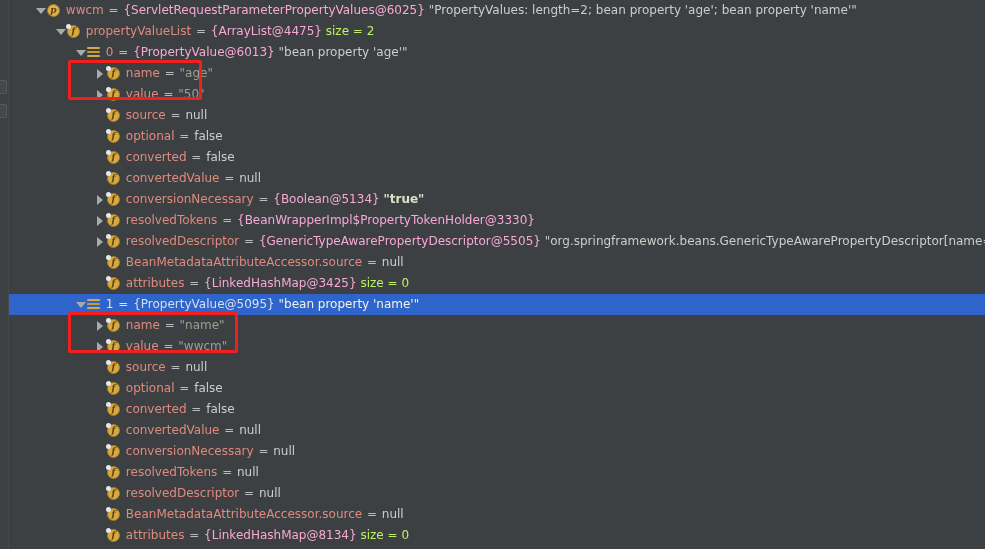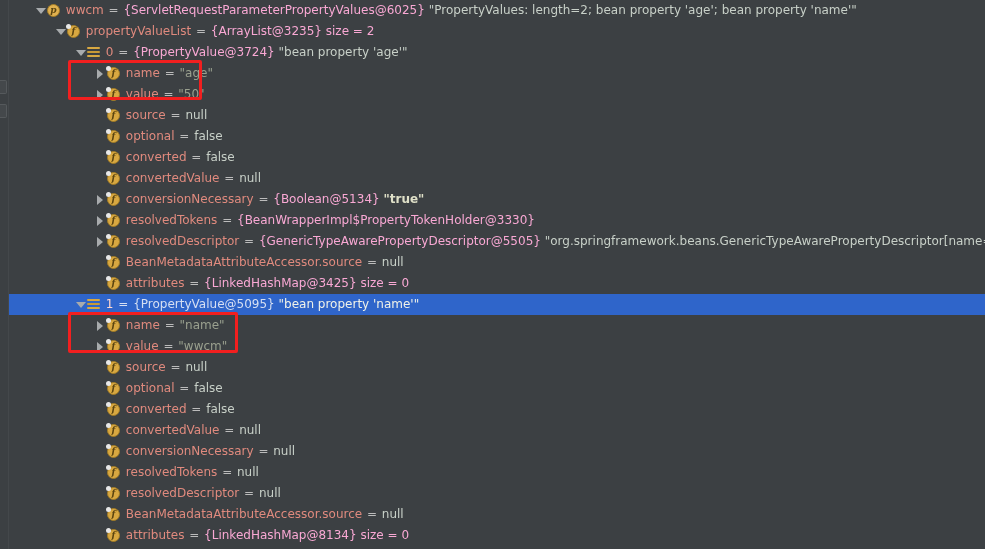--- a/index.html
+++ b/index.html
@@ -141,21 +141,21 @@
   .icon.listel .bars i:nth-child(2) { background: #c89a36; }
   .icon.listel .bars i:nth-child(3) { background: #d8a841; }
 
   
   .name      { color: #e08a7e; }
   .eq        { color: #bcbcbc; padding: 0 1px; }
   .type      { color: #f9a8d4; }
   .val       { color: #c8d0c8; }
   .valstr    { color: #9aa08f; }
   .strq      { color: #dfe0c8; }
-  .sizetxt   { color: #f9a8d4; }
+  .sizetxt   { color: #bef264; }
   .idx       { color: #e08a7e; font-weight: normal; }
 
   .row.selected .type,
   .row.selected .eq,
   .row.selected .sizetxt,
   .row.selected .plain { color: #d6dff2; }
   .row.selected .name,
   .row.selected .idx { color: #ffd7cf; }
   .row.selected .strq,
   .row.selected .val { color: #f0f2e8; }
@@ -182,26 +182,26 @@
 
 <div id="root">
 
   <div class="gutter">
     <div class="gutter-mark m1"></div>
     <div class="gutter-mark m2"></div>
   </div>
 
   <div class="tree" id="tree">
       <div class="row"><span class="row-inner i0"><span class="arrow expanded"></span><span class="icon param"><span class="circ param">p</span></span> <span class="name">wwcm</span><span class="eq"> = </span><span class="type">{ServletRequestParameterPropertyValues@6025}</span> <span class="val">"PropertyValues: length=2; bean property 'age'; bean property 'name'"</span></span></div>
-      <div class="row"><span class="row-inner i1"><span class="arrow expanded"></span><span class="icon field"><span class="circ">f</span><span class="dot"></span></span> <span class="name">propertyValueList</span><span class="eq"> = </span><span class="type">{ArrayList@3235}</span> <span class="sizetxt"> size = 2</span></span></div>
+      <div class="row"><span class="row-inner i1"><span class="arrow expanded"></span><span class="icon field"><span class="circ">f</span><span class="dot"></span></span> <span class="name">propertyValueList</span><span class="eq"> = </span><span class="type">{ArrayList@4475}</span> <span class="sizetxt"> size = 2</span></span></div>
       <div class="row"><span class="row-inner i2"><span class="arrow expanded"></span><span class="icon listel"><span class="bars">
               <i></i>
               <i></i>
               <i></i>
-            </span></span> <span class="idx">0</span><span class="eq"> = </span><span class="type">{PropertyValue@3724}</span> <span class="val">"bean property 'age'"</span></span></div>
+            </span></span> <span class="idx">0</span><span class="eq"> = </span><span class="type">{PropertyValue@6013}</span> <span class="val">"bean property 'age'"</span></span></div>
       <div class="row"><span class="row-inner i3"><span class="arrow collapsed"></span><span class="icon field"><span class="circ">f</span><span class="dot"></span></span> <span class="name">name</span><span class="eq"> = </span><span class="valstr">"age"</span></span></div>
       <div class="row"><span class="row-inner i3"><span class="arrow collapsed"></span><span class="icon field"><span class="circ">f</span><span class="dot"></span></span> <span class="name">value</span><span class="eq"> = </span><span class="valstr">"50"</span></span></div>
       <div class="row"><span class="row-inner i3"><span class="arrow none"></span><span class="icon field"><span class="circ">f</span><span class="dot"></span></span> <span class="name">source</span><span class="eq"> = </span><span class="val">null</span></span></div>
       <div class="row"><span class="row-inner i3"><span class="arrow none"></span><span class="icon field"><span class="circ">f</span><span class="dot"></span></span> <span class="name">optional</span><span class="eq"> = </span><span class="val">false</span></span></div>
       <div class="row"><span class="row-inner i3"><span class="arrow none"></span><span class="icon field"><span class="circ">f</span><span class="dot"></span></span> <span class="name">converted</span><span class="eq"> = </span><span class="val">false</span></span></div>
       <div class="row"><span class="row-inner i3"><span class="arrow none"></span><span class="icon field"><span class="circ">f</span><span class="dot"></span></span> <span class="name">convertedValue</span><span class="eq"> = </span><span class="val">null</span></span></div>
       <div class="row"><span class="row-inner i3"><span class="arrow collapsed"></span><span class="icon field"><span class="circ">f</span><span class="dot"></span></span> <span class="name">conversionNecessary</span><span class="eq"> = </span><span class="type">{Boolean@5134}</span> <span class="strq" style="font-weight: bold;">"true"</span></span></div>
       <div class="row"><span class="row-inner i3"><span class="arrow collapsed"></span><span class="icon field"><span class="circ">f</span><span class="dot"></span></span> <span class="name">resolvedTokens</span><span class="eq"> = </span><span class="type">{BeanWrapperImpl$PropertyTokenHolder@3330}</span> </span></div>
       <div class="row"><span class="row-inner i3"><span class="arrow collapsed"></span><span class="icon field"><span class="circ">f</span><span class="dot"></span></span> <span class="name">resolvedDescriptor</span><span class="eq"> = </span><span class="type">{GenericTypeAwarePropertyDescriptor@5505}</span> <span class="val">"org.springframework.beans.GenericTypeAwarePropertyDescriptor[name=age]"</span></span></div>
       <div class="row"><span class="row-inner i3"><span class="arrow none"></span><span class="icon field"><span class="circ">f</span><span class="dot"></span></span> <span class="name">BeanMetadataAttributeAccessor.source</span><span class="eq"> = </span><span class="val">null</span></span></div>

